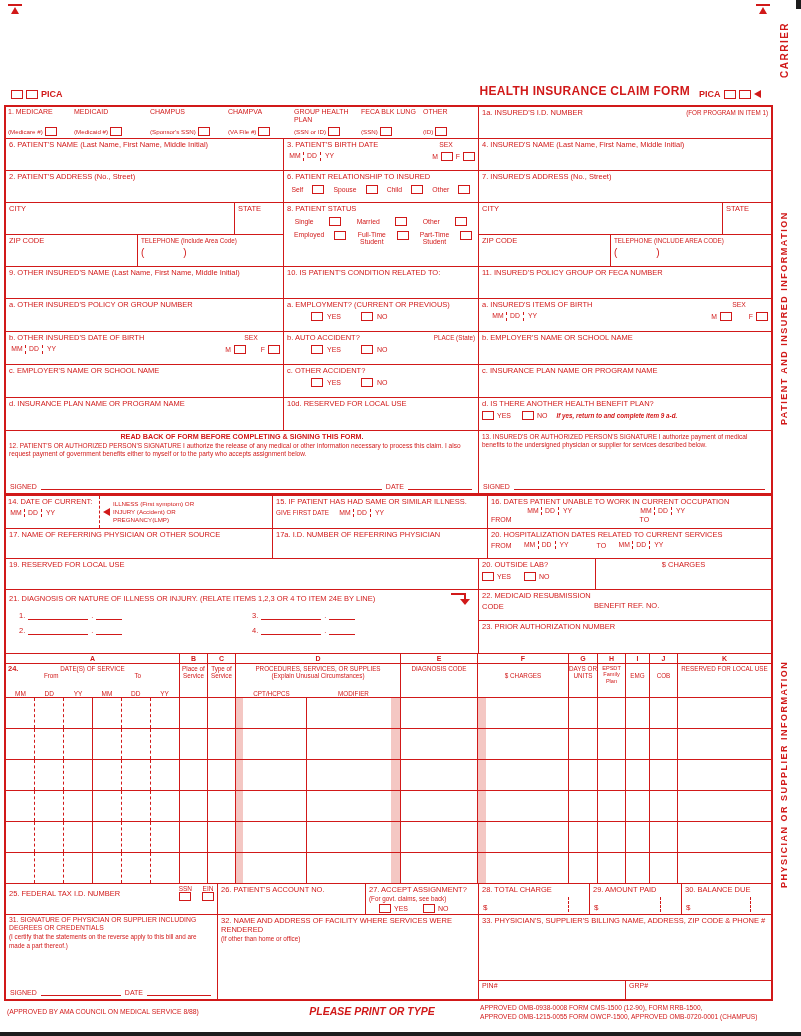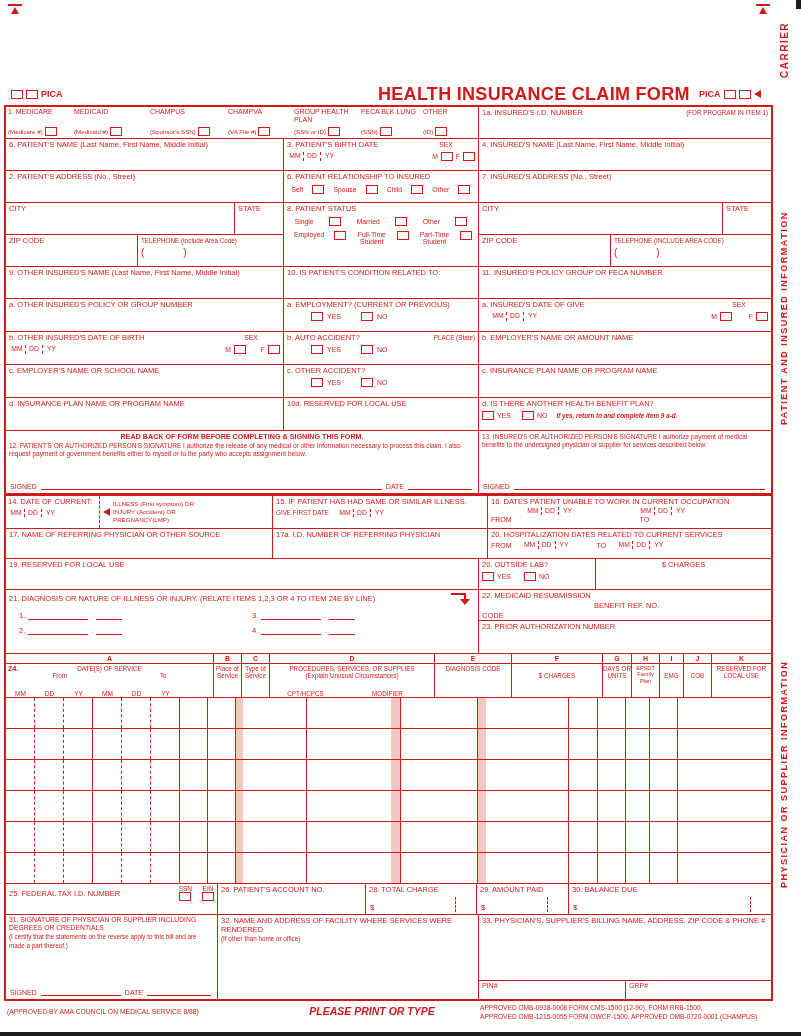--- a/index.html
+++ b/index.html
@@ -8,21 +8,21 @@
   font-family:"Liberation Sans",sans-serif;--red:#d11919;--pink:#f4c7c3;
   color:var(--red);overflow:hidden;font-size:7.5px}
 .b{font-weight:bold}
 .it{font-style:italic}
 .grow{flex:1}
 .flexr{display:flex;align-items:center}
 .cb{display:inline-block;width:12px;height:9px;border:1px solid var(--red);flex:none;background:#fff;vertical-align:middle}
 .lbl{font-size:7.5px;line-height:1.2;display:block}
 .tiny{font-size:6.3px;line-height:1.2}
 
-.title{position:absolute;left:378px;top:84px;width:312px;text-align:left;font-size:18px;font-weight:bold;letter-spacing:.3px}
+.title{position:absolute;left:378px;top:84px;width:312px;text-align:right;font-size:12px;font-weight:bold;letter-spacing:.3px}
 .pica{position:absolute;top:89px;display:flex;align-items:center;gap:3px;font-size:9px;font-weight:bold}
 .pica-l{left:11px}.pica-r{left:699px}
 .tri-l{width:0;height:0;border-top:4px solid transparent;border-bottom:4px solid transparent;border-right:7px solid var(--red);display:inline-block}
 .mark{position:absolute;top:4px;width:14px;height:11px}
 .mark::before{content:"";position:absolute;top:0;left:0;right:0;height:2px;background:var(--red)}
 .mark::after{content:"";position:absolute;top:3px;left:3px;border-left:4px solid transparent;border-right:4px solid transparent;border-bottom:7px solid var(--red)}
 .mark-tl{left:8px}.mark-tr{left:756px}
 
 .vlabel{position:absolute;left:779px;width:18px;writing-mode:vertical-rl;transform:rotate(180deg);
   font-weight:bold;text-align:center;letter-spacing:1.5px}
@@ -80,21 +80,21 @@
 .diaggrid{display:flex;flex-wrap:wrap;margin-top:5px}
 .dslot{width:50%;display:flex;align-items:flex-end;gap:3px;padding:0 30px 6px 10px}
 .dul{border-bottom:1px solid var(--red);height:8px}
 .dul.a{width:60px}.dul.c{width:26px}
 
 .thead{display:flex;border-bottom:1px solid var(--red);height:44px}
 .hb{border-right:1px solid var(--red);display:flex;flex-direction:column;font-size:6.3px;text-align:center;line-height:1.15;overflow:hidden}
 .hb:last-child{border-right:0}
 .hletter{height:10px;line-height:10px;border-bottom:1px solid var(--red);font-size:7px;font-weight:bold;flex:none}
 .htitle{padding-top:1px}
-.hb-a{width:208px;position:relative}.hb-b{width:28px}.hb-c{width:28px}.hb-d{width:165px}
+.hb-a{width:174px;position:relative}.hb-b{width:28px}.hb-c{width:28px}.hb-d{width:165px}
 .hb-e{width:77px}.hb-f{width:91px}.hb-g{width:29px}.hb-h{width:28px}
 .hb-i{width:24px}.hb-j{width:28px}.hb-k{flex:1}
 .hb-h .htitle{font-size:5.6px}
 .hnum{position:absolute;left:2px;top:11px;font-size:7.5px;font-weight:bold}
 .hfromto{display:flex;justify-content:space-around;font-size:6.3px}
 .hmm{display:flex;margin-top:auto}
 .hmm i{font-style:normal;width:29px;font-size:6.5px}
 .hcpt{display:flex;margin-top:auto;font-size:6.3px}
 .hcpt span:first-child{width:71px}
 .hcpt span:last-child{flex:1}
@@ -344,21 +344,21 @@
         <span class="lbl">a. EMPLOYMENT? (CURRENT OR PREVIOUS)</span>
         <div class="yn">
           <span class="cb"></span>
             <span>YES</span>
           <span class="cb" style="margin-left:16px"></span>
             <span>NO</span>
         </div>
       </div>
       <div class="cell cr">
         <div class="flexr">
-          <span class="lbl grow">a. INSURED'S DATE OF GIVE</span>
+          <span class="lbl grow">a. INSURED'S ITEMS OF BIRTH</span>
           <span class="sexl">SEX</span>
         </div>
         <div class="flexr" style="margin-top:3px">
           <span class="dg" style="margin-left:8px">
               <i>MM</i>
               <i>DD</i>
               <i>YY</i>
             </span>
           <span class="mf">
               <i style="font-style:normal">M</i>
@@ -396,21 +396,21 @@
           <span class="tiny">PLACE (State)</span>
         </div>
         <div class="yn">
           <span class="cb"></span>
             <span>YES</span>
           <span class="cb" style="margin-left:16px"></span>
             <span>NO</span>
         </div>
       </div>
       <div class="cell cr">
-          <span class="lbl">b. EMPLOYER'S NAME OR AMOUNT NAME</span>
+          <span class="lbl">b. EMPLOYER'S NAME OR SCHOOL NAME</span>
         </div>
     </div>
 
     <div class="row h33">
       <div class="cell cl">
           <span class="lbl">c. EMPLOYER'S NAME OR SCHOOL NAME</span>
         </div>
       <div class="cell cm">
         <span class="lbl">c. OTHER ACCIDENT?</span>
         <div class="yn">
@@ -600,21 +600,21 @@
             <span class="dul a"></span>
               <span>.</span>
               <span class="dul c"></span>
           </div>
         </div>
       </div>
       <div class="cell cr" style="padding:0">
         <div style="height:31px;border-bottom:1px solid var(--red);display:flex;padding:1px 3px">
           <div style="width:112px">
             <span class="lbl">22. MEDICAID RESUBMISSION</span>
-            <span class="lbl" style="margin-top:11px">CODE</span>
+            <span class="lbl" style="margin-top:2px">CODE</span>
           </div>
           <div style="flex:1;padding-top:10px">
             <span class="lbl">BENEFIT REF. NO.</span>
           </div>
         </div>
         <div style="padding:1px 3px">
           <span class="lbl">23. PRIOR AUTHORIZATION NUMBER</span>
         </div>
       </div>
     </div>
@@ -811,20 +811,30 @@
           </span>
           <span style="display:flex;flex-direction:column;align-items:center;font-size:6.5px">
             <span>EIN</span>
             <span class="cb"></span>
           </span>
         </div>
       </div>
       <div class="cell p26">
           <span class="lbl">26. PATIENT'S ACCOUNT NO.</span>
         </div>
+      <div class="cell p27">
+        <span class="lbl">27. ACCEPT ASSIGNMENT?</span>
+        <span class="tiny">(For govt. claims, see back)</span>
+        <div class="flexr" style="margin-top:1px;gap:3px;margin-left:10px">
+          <span class="cb"></span>
+            <span class="slbl">YES</span>
+          <span class="cb" style="margin-left:12px"></span>
+            <span class="slbl">NO</span>
+        </div>
+      </div>
       <div class="cell p28">
         <span class="lbl">28. TOTAL CHARGE</span>
         <span class="dollar">$</span>
         <span class="cents"></span>
       </div>
       <div class="cell p29">
         <span class="lbl">29. AMOUNT PAID</span>
         <span class="dollar">$</span>
         <span class="cents"></span>
       </div>

